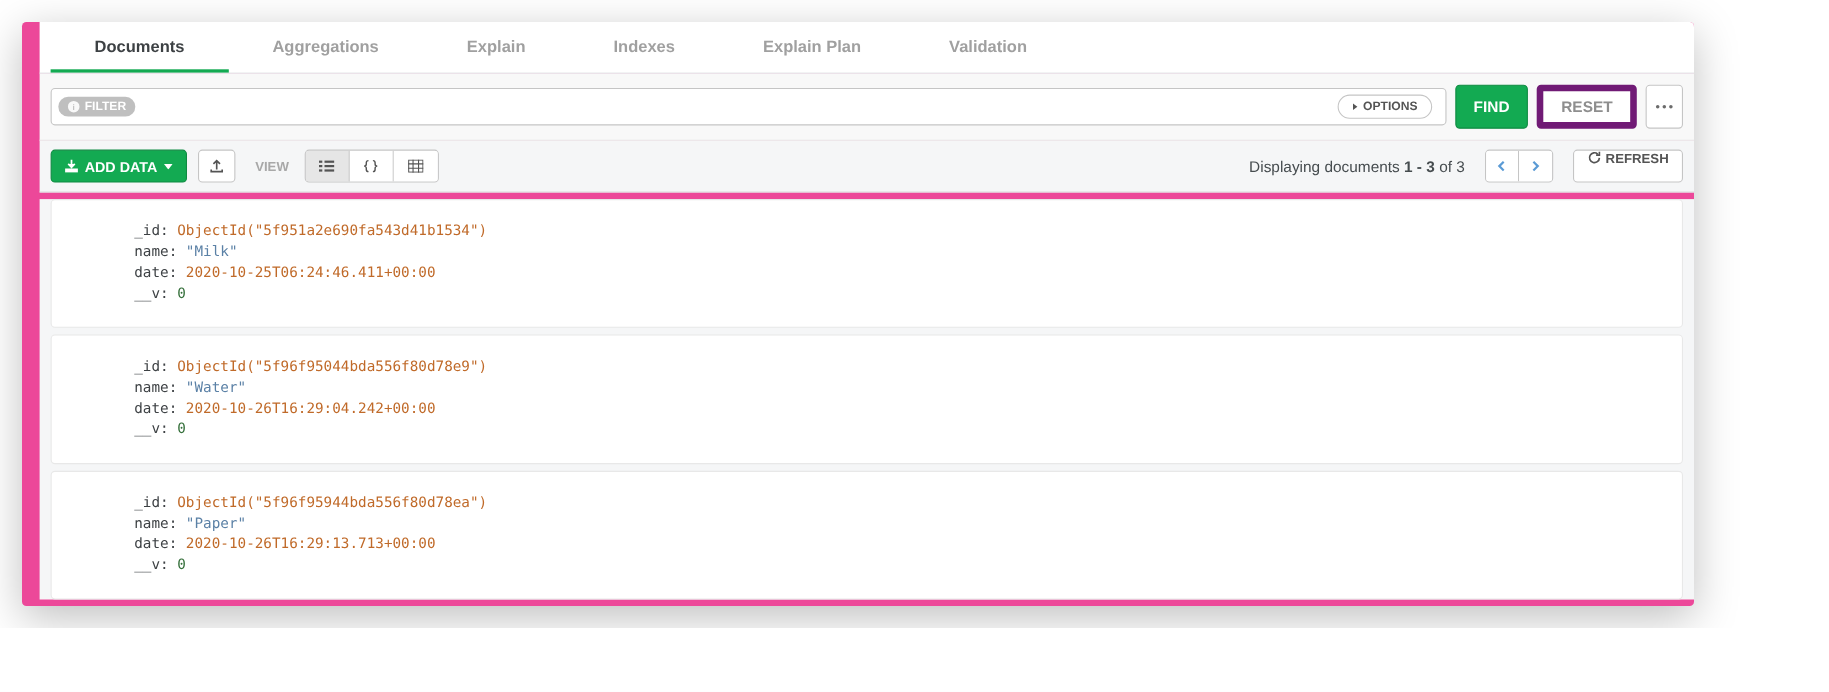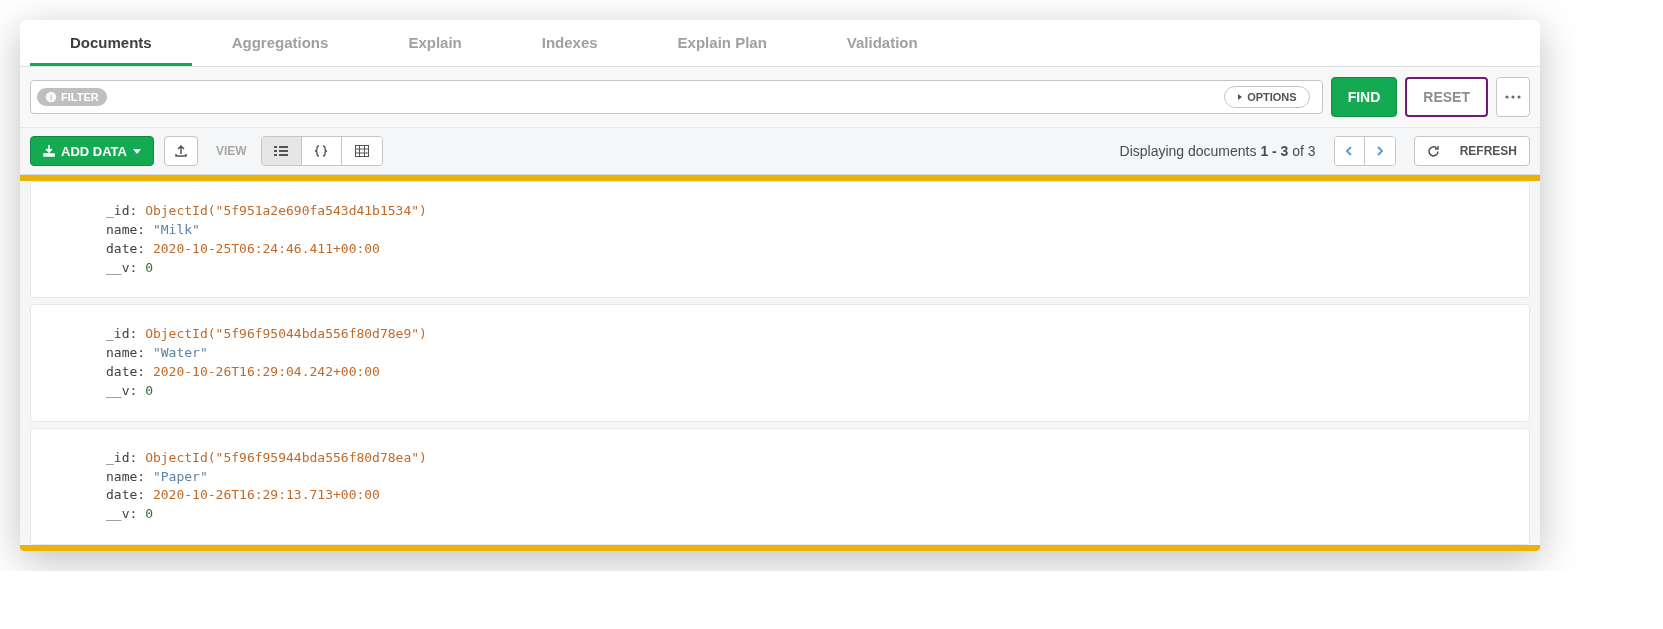--- a/index.html
+++ b/index.html
@@ -3,24 +3,25 @@
 <meta charset="utf-8">
 <style>
   * { box-sizing: border-box; margin: 0; padding: 0; }
   body {
     font-family: -apple-system, BlinkMacSystemFont, "Segoe UI", Helvetica, Arial, sans-serif;
     background: #fff;
     padding: 20px;
   }
   .window {
     width: 1520px;
-    background: #eab308;
+    background: #ec4899;
     border-radius: 4px;
     box-shadow: 0 10px 40px rgba(0,0,0,0.25);
     overflow: hidden;
+    padding-left: 16px;
   }
   .tabs {
     display: flex;
     border-bottom: 1px solid #dee0e3;
     background: #fff;
     padding: 0 10px;
   }
   .tab {
     padding: 14px 40px 12px;
     font-size: 15px;
@@ -97,21 +98,21 @@
     align-items: center;
   }
   .btn-green {
     background: #13aa52;
     color: #fff;
     border-color: #0f8a42;
   }
   .btn-plain {
     background: #fff;
     color: #8e8e8e;
-    border: 2px solid #701a75;
+    border: 6px solid #701a75;
   }
   .btn-icon {
     width: 34px;
     padding: 0;
     justify-content: center;
     background: #fff;
     border: 1px solid #c5c5c5;
     color: #545454;
   }
   .toolbar {
@@ -200,22 +201,21 @@
     height: 30px;
     background: #fff;
     border: 1px solid #c5c5c5;
     border-radius: 4px;
     padding: 0 12px;
     font-size: 12px;
     font-weight: 700;
     color: #545454;
     cursor: pointer;
     display: inline-flex;
-    align-items: center;
-    gap: 20px;
+    gap: 4px;
   }
   .doc-list {
     background: #f5f6f7;
     padding: 0;
   }
   .doc-card {
     background: #fff;
     border: 1px solid #e8e8e8;
     border-radius: 4px;
     margin: 6px 10px;

